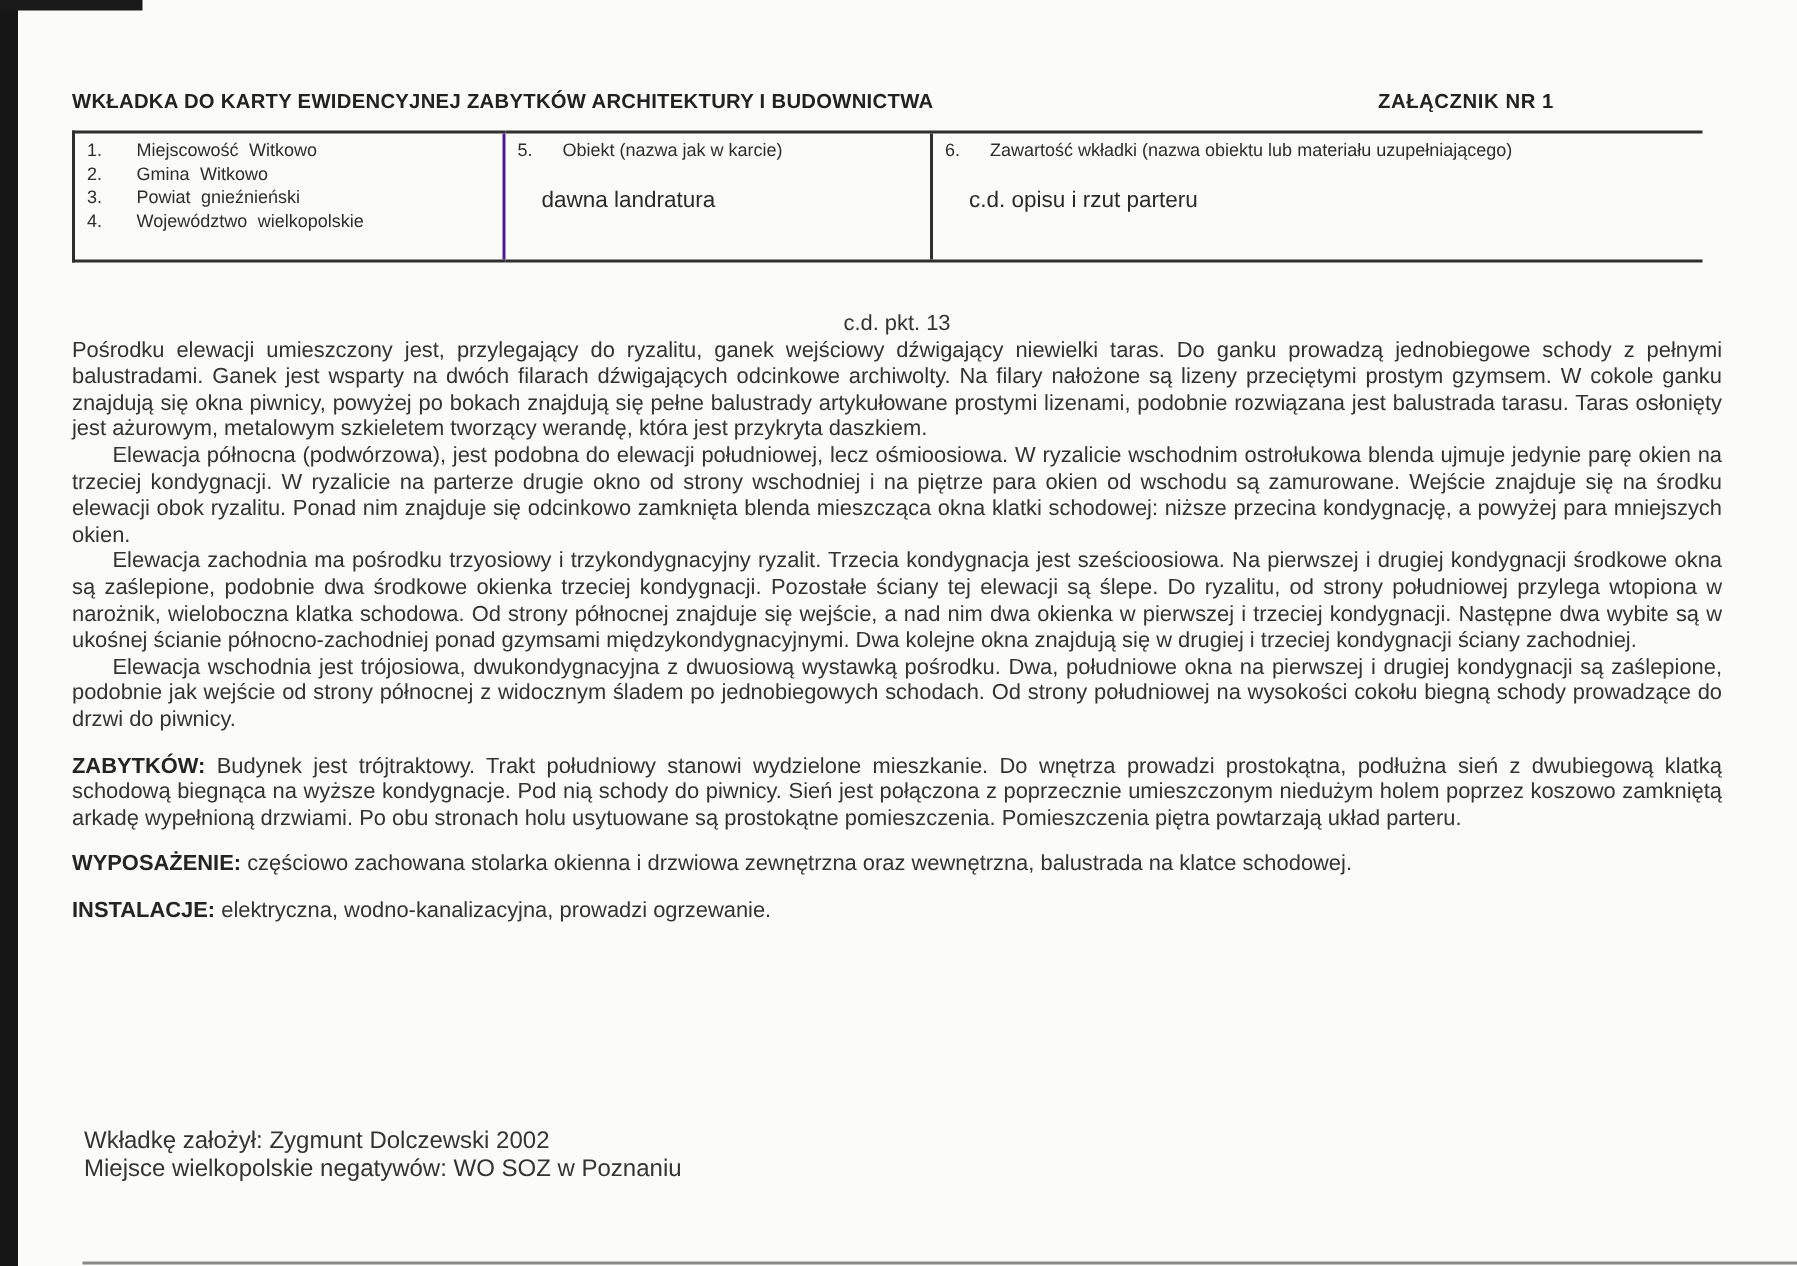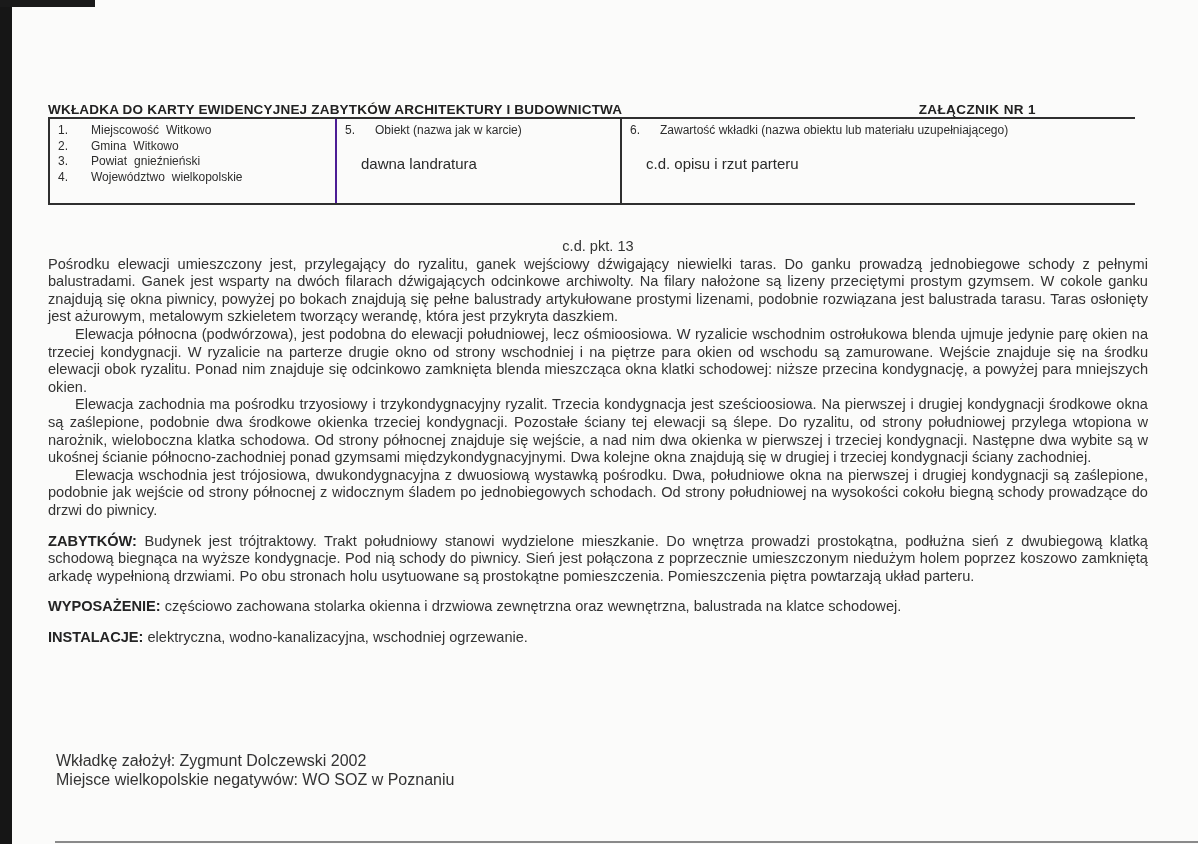--- a/index.html
+++ b/index.html
@@ -12,30 +12,31 @@
     overflow: hidden;
   }
   
   .edge-left   { position: absolute; left: 0; top: 0; width: 12px; height: 844px; background: #161616; }
   .edge-corner { position: absolute; left: 0; top: 0; width: 95px; height: 7px; background: #1a1a1a; }
   .edge-bottom { position: absolute; left: 55px; right: 0; bottom: 1px; height: 2px; background: #8a8a8a; }
 
   .content { position: absolute; left: 48px; top: 0; width: 1100px; }
 
   .header-row {
-    margin-top: 102px;
+    margin-top: 60px;
     display: flex;
     justify-content: space-between;
     align-items: baseline;
     padding-right: 112px;
   }
   .doc-title { font-size: 13.5px; font-weight: bold; color: #222; letter-spacing: 0.2px; }
   .annex     { font-size: 13.5px; font-weight: bold; color: #222; letter-spacing: 0.4px; }
 
   table.id-table {
+    margin-top: 12px;
     width: 1087px;
     border-collapse: collapse;
     table-layout: fixed;
   }
   table.id-table td {
     vertical-align: top;
     border-top: 2px solid #2f2f2f;
     border-bottom: 2px solid #2f2f2f;
     height: 86px;
     padding: 4px 6px 4px 8px;
@@ -131,21 +132,21 @@
       <p class="section">
         <span class="b">ZABYTKÓW:</span>
         <span>Budynek jest trójtraktowy. Trakt południowy stanowi wydzielone mieszkanie. Do wnętrza prowadzi prostokątna, podłużna sień z dwubiegową klatką schodową biegnąca na wyższe kondygnacje. Pod nią schody do piwnicy. Sień jest połączona z poprzecznie umieszczonym niedużym holem poprzez koszowo zamkniętą arkadę wypełnioną drzwiami. Po obu stronach holu usytuowane są prostokątne pomieszczenia. Pomieszczenia piętra powtarzają układ parteru.</span>
       </p>
       <p class="section">
         <span class="b">WYPOSAŻENIE:</span>
         <span>częściowo zachowana stolarka okienna i drzwiowa zewnętrzna oraz wewnętrzna, balustrada na klatce schodowej.</span>
       </p>
       <p class="section">
         <span class="b">INSTALACJE:</span>
-        <span>elektryczna, wodno-kanalizacyjna, wschodniej ogrzewanie.</span>
+        <span>elektryczna, wodno-kanalizacyjna, prowadzi ogrzewanie.</span>
       </p>
     </div>
   </div>
 
   <div class="footer">
     <div>Wkładkę założył: Zygmunt Dolczewski 2002</div>
     <div>Miejsce wielkopolskie negatywów: WO SOZ w Poznaniu</div>
   </div>
 </div>
 

